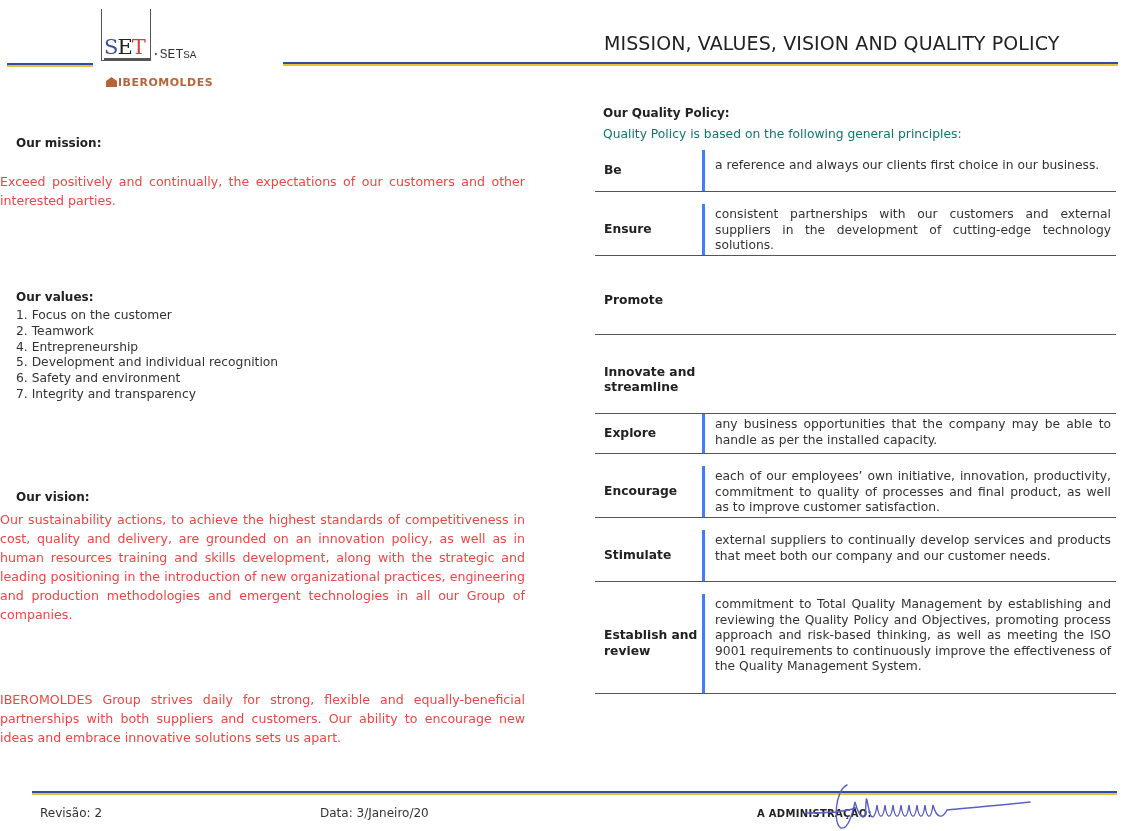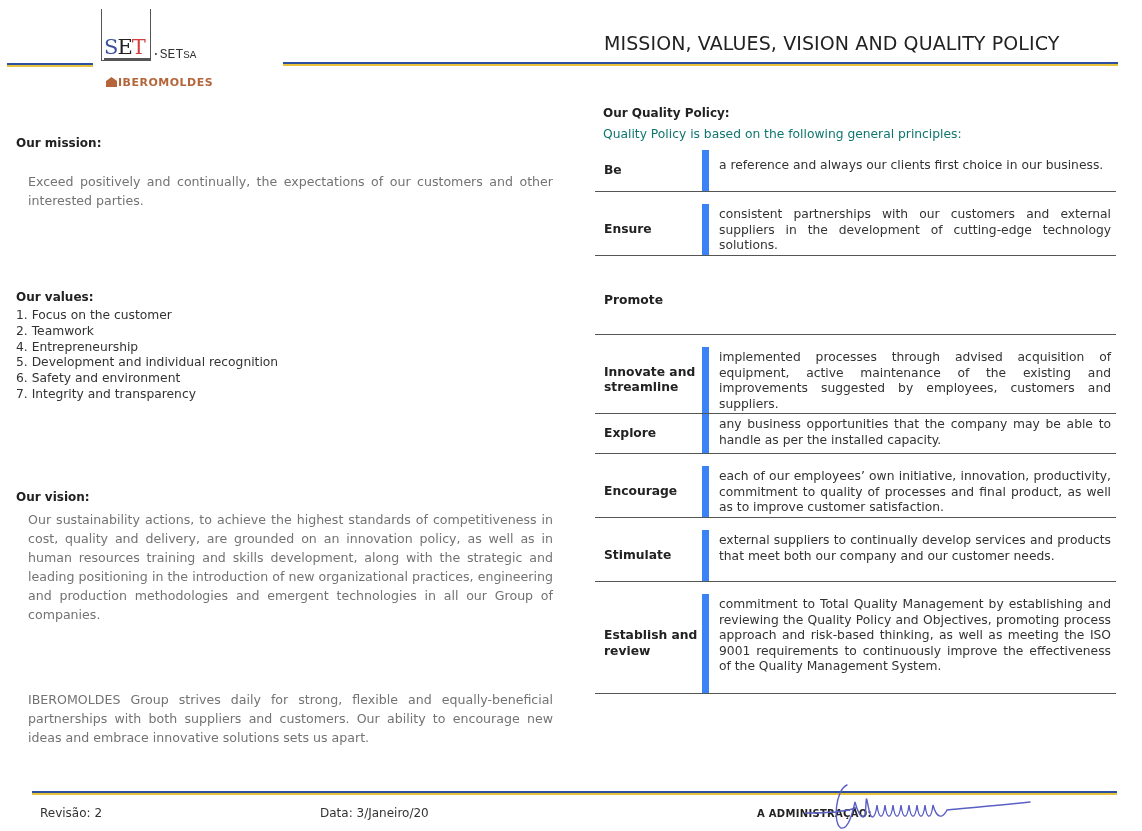--- a/index.html
+++ b/index.html
@@ -24,33 +24,33 @@
     .logo-ibero { position: absolute; left: 106px; top: 76px; font-family: "DejaVu Sans", sans-serif;
       font-size: 11px; font-weight: bold; color: #b4663a; letter-spacing: 0.5px; }
     .ibero-mark { display: inline-block; width: 11px; height: 10px; background: #b4663a;
       clip-path: polygon(50% 0, 100% 40%, 100% 100%, 0 100%, 0 40%); margin-right: 1px; vertical-align: -1px; }
 
     .doc-title { position: absolute; left: 604px; top: 32px; font-family: "DejaVu Sans", sans-serif;
       font-size: 19px; color: #222; letter-spacing: 0.1px; }
 
     
     .section-h { position: absolute; left: 16px; font-size: 12px; font-weight: bold; color: #222; }
-    .para { position: absolute; left: 28px; width: 525px; font-size: 12.6px; line-height: 19px;
-      text-align: justify; color: #737373; }
+    .para { position: absolute; left: 0; width: 525px; font-size: 12.6px; line-height: 19px;
+      text-align: justify; color: #ef4444; }
     .values-list { position: absolute; left: 16px; top: 308px; list-style: none; font-size: 12.3px;
       line-height: 15.8px; color: #333; }
 
     
     .qp-h { position: absolute; left: 603px; top: 106px; font-size: 12px; font-weight: bold; color: #222; }
     .qp-sub { position: absolute; left: 603px; top: 127px; font-size: 12.3px; color: #0f766e; }
     .qp-table { position: absolute; left: 595px; top: 150px; width: 521px; }
     .qp-row { position: relative; display: flex; border-bottom: 1.5px solid #555; margin-bottom: 0; }
     .qp-key { width: 107px; display: flex; align-items: center; padding-left: 9px;
       font-size: 12.3px; font-weight: bold; color: #222; line-height: 15.5px; }
-    .qp-val { flex: 1; border-left: 7px solid #3b82f6; padding: 3px 5px 0 10px; font-size: 12.3px;
+    .qp-val { flex: 1; border-left: 3px solid #3b82f6; padding: 3px 5px 0 10px; font-size: 12.3px;
       line-height: 15.5px; text-align: justify; color: #333; }
 
     
     .footer-text { position: absolute; top: 806px; font-size: 12px; color: #333; }
     .admin { position: absolute; left: 757px; top: 808px; font-size: 10px; font-weight: bold; color: #222;
       letter-spacing: 0.3px; }
     .signature { position: absolute; left: 805px; top: 780px; width: 230px; height: 51px; }
   </style>
 </head>
 <body>
@@ -99,21 +99,20 @@
   </div>
   <div class="qp-row" style="height:52px; margin-top:12px;">
     <div class="qp-key">Ensure</div>
     <div class="qp-val">consistent partnerships with our customers and external suppliers in the development of cutting-edge technology solutions.</div>
   </div>
   <div class="qp-row" style="height:67px; margin-top:12px;">
     <div class="qp-key">Promote</div>
   </div>
   <div class="qp-row" style="height:67px; margin-top:12px;">
     <div class="qp-key">Innovate and streamline</div>
-    <div class="qp-val">implemented processes through advised acquisition of equipment, active maintenance of the existing and improvements suggested by employees, customers and suppliers.</div>
   </div>
   <div class="qp-row" style="height:40px; margin-top:0;justify-content:center;">
     <div class="qp-key">Explore</div>
     <div class="qp-val">any business opportunities that the company may be able to handle as per the installed capacity.</div>
   </div>
   <div class="qp-row" style="height:52px; margin-top:12px;">
     <div class="qp-key">Encourage</div>
     <div class="qp-val">each of our employees’ own initiative, innovation, productivity, commitment to quality of processes and final product, as well as to improve customer satisfaction.</div>
   </div>
   <div class="qp-row" style="height:52px; margin-top:12px;">

